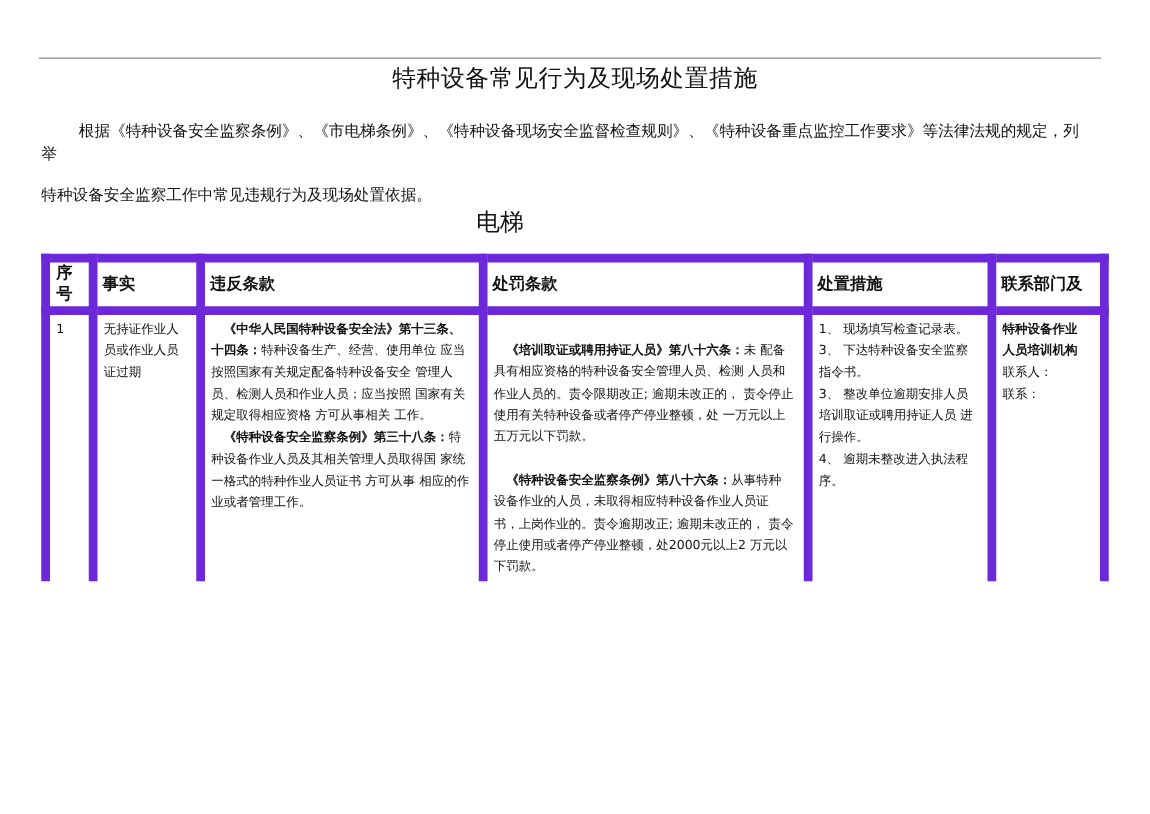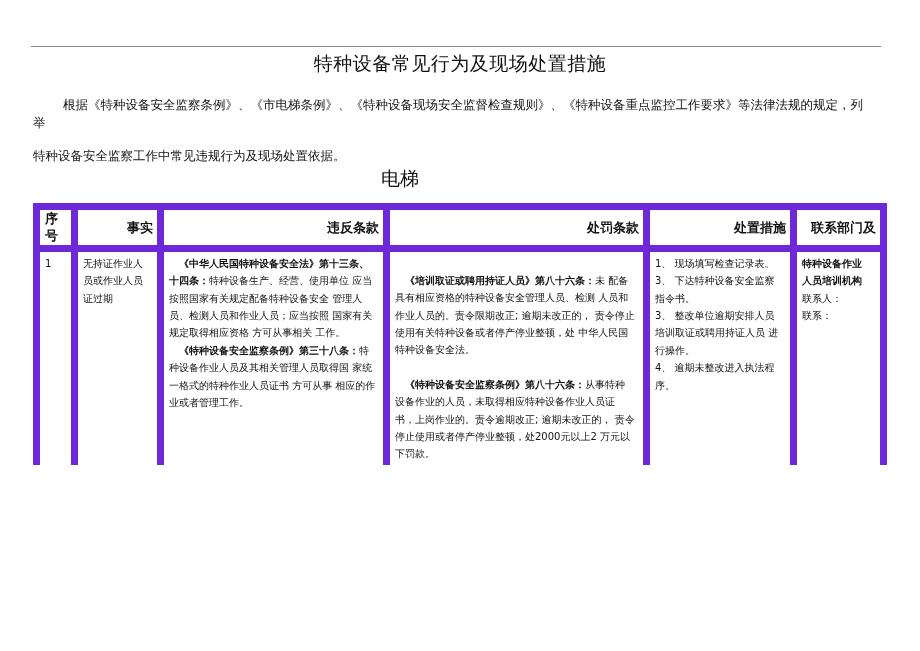--- a/index.html
+++ b/index.html
@@ -13,21 +13,21 @@
            font-size: 12.5px; line-height: 18px; text-indent: 30px; }
   .basis { position: absolute; left: 33px; top: 147px; font-size: 12.5px; line-height: 18px; }
   .section-title { position: absolute; left: 0; top: 165px; width: 800px; text-align: center;
                    font-size: 19px; line-height: 26px; }
   table.rules { position: absolute; left: 33px; top: 203px; border-collapse: collapse;
                 table-layout: fixed; width: 847px; }
   table.rules th, table.rules td { border: 7px solid #6d28d9; vertical-align: top;
                 font-size: 10px; line-height: 17.4px; padding: 2px 5px; text-align: left;
                 word-break: break-all; }
   table.rules th { height: 33px; font-size: 13px; font-weight: bold; vertical-align: middle;
-                   text-align: right; padding: 0 4px; }
+                   text-align: left; padding: 0 4px; }
   table.rules td { border-bottom: none; height: 182px; padding-top: 3px; }
   table.rules th.c-index { text-align: left; padding-left: 5px; }
   .art-title { font-weight: bold; }
   .indent { text-indent: 10px; }
   .gap { height: 17px; }
   .col-index { width: 38px; } .col-fact { width: 86px; } .col-violation { width: 226px; }
   .col-penalty { width: 260px; } .col-measure { width: 147px; } .col-contact { width: 90px; }
   .bold { font-weight: bold; }
 </style>
 </head>
@@ -66,21 +66,21 @@
         <div class="indent">
           <span class="art-title">《中华人民国特种设备安全法》第十三条、 十四条：</span><span>特种设备生产、经营、使用单位 应当按照国家有关规定配备特种设备安全 管理人员、检测人员和作业人员；应当按照 国家有关规定取得相应资格 方可从事相关 工作。</span>
         </div>
         <div class="indent">
           <span class="art-title">《特种设备安全监察条例》第三十八条：</span><span>特 种设备作业人员及其相关管理人员取得国 家统一格式的特种作业人员证书 方可从事 相应的作业或者管理工作。</span>
         </div>
       </td>
       <td>
         <div class="gap"></div>
         <div class="indent">
-          <span class="art-title">《培训取证或聘用持证人员》第八十六条：</span><span>未 配备具有相应资格的特种设备安全管理人员、检测 人员和作业人员的。责令限期改正; 逾期未改正的， 责令停止使用有关特种设备或者停产停业整顿，处 中华人民国特种设备安全法。</span>
+          <span class="art-title">《培训取证或聘用持证人员》第八十六条：</span><span>未 配备具有相应资格的特种设备安全管理人员、检测 人员和作业人员的。责令限期改正; 逾期未改正的， 责令停止使用有关特种设备或者停产停业整顿，处 一万元以上五万元以下罚款。</span>
         </div>
         <div class="gap"></div>
         <div class="indent">
           <span class="art-title">《特种设备安全监察条例》第八十六条：</span><span>从事特种 设备作业的人员，未取得相应特种设备作业人员证 书，上岗作业的。责令逾期改正; 逾期未改正的， 责令停止使用或者停产停业整顿，处2000元以上2 万元以下罚款。</span>
         </div>
       </td>
       <td>
         <div>1、 现场填写检查记录表。</div>
         <div>3、 下达特种设备安全监察 指令书。</div>
         <div>3、 整改单位逾期安排人员 培训取证或聘用持证人员 进行操作。</div>

